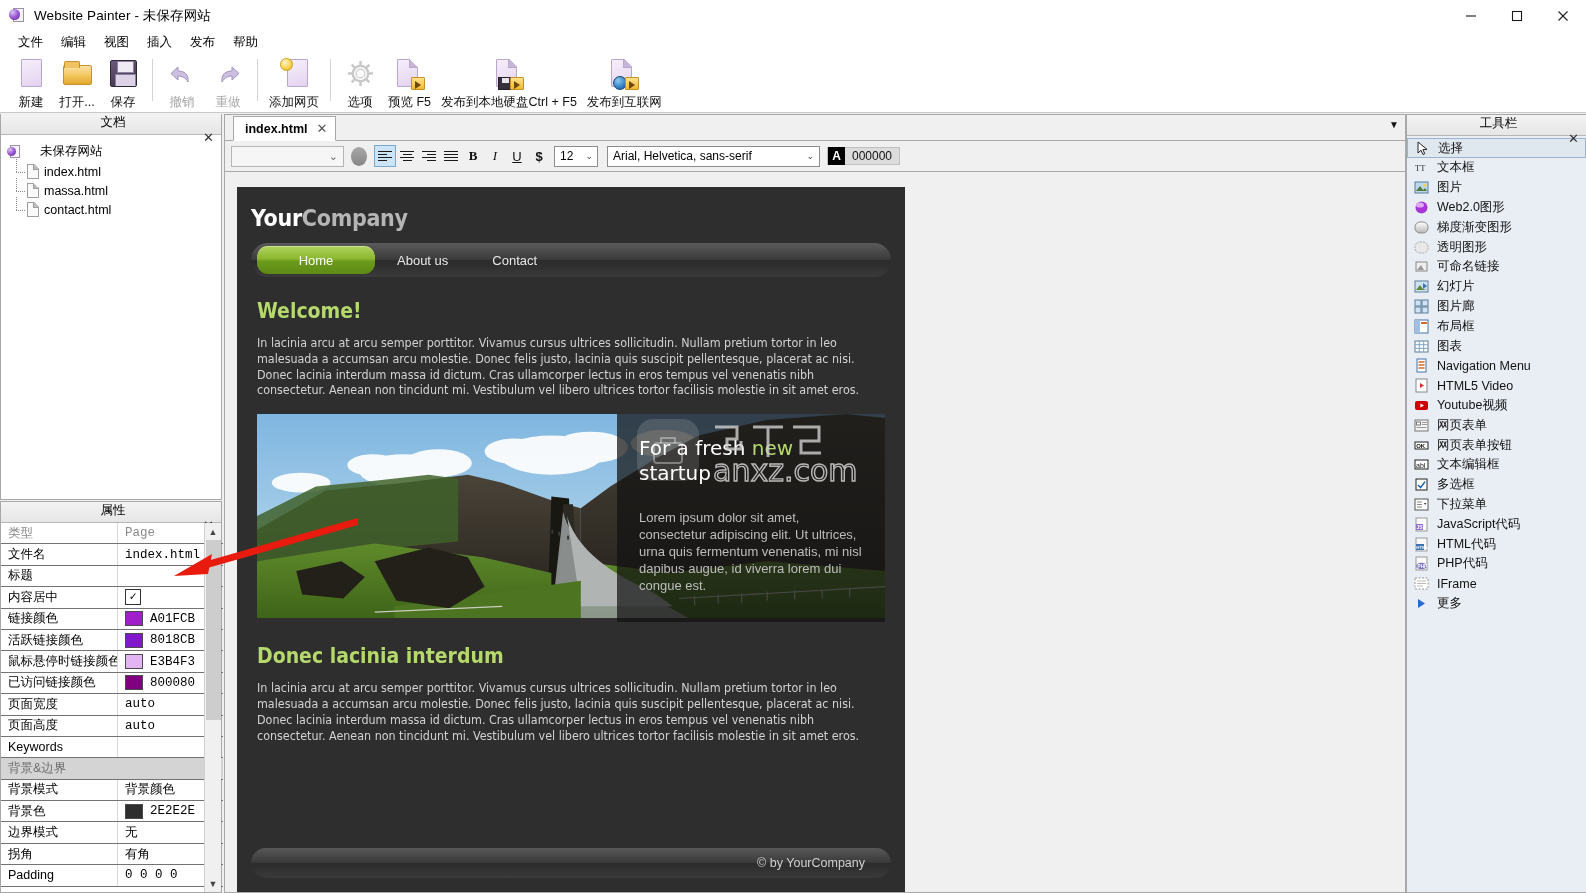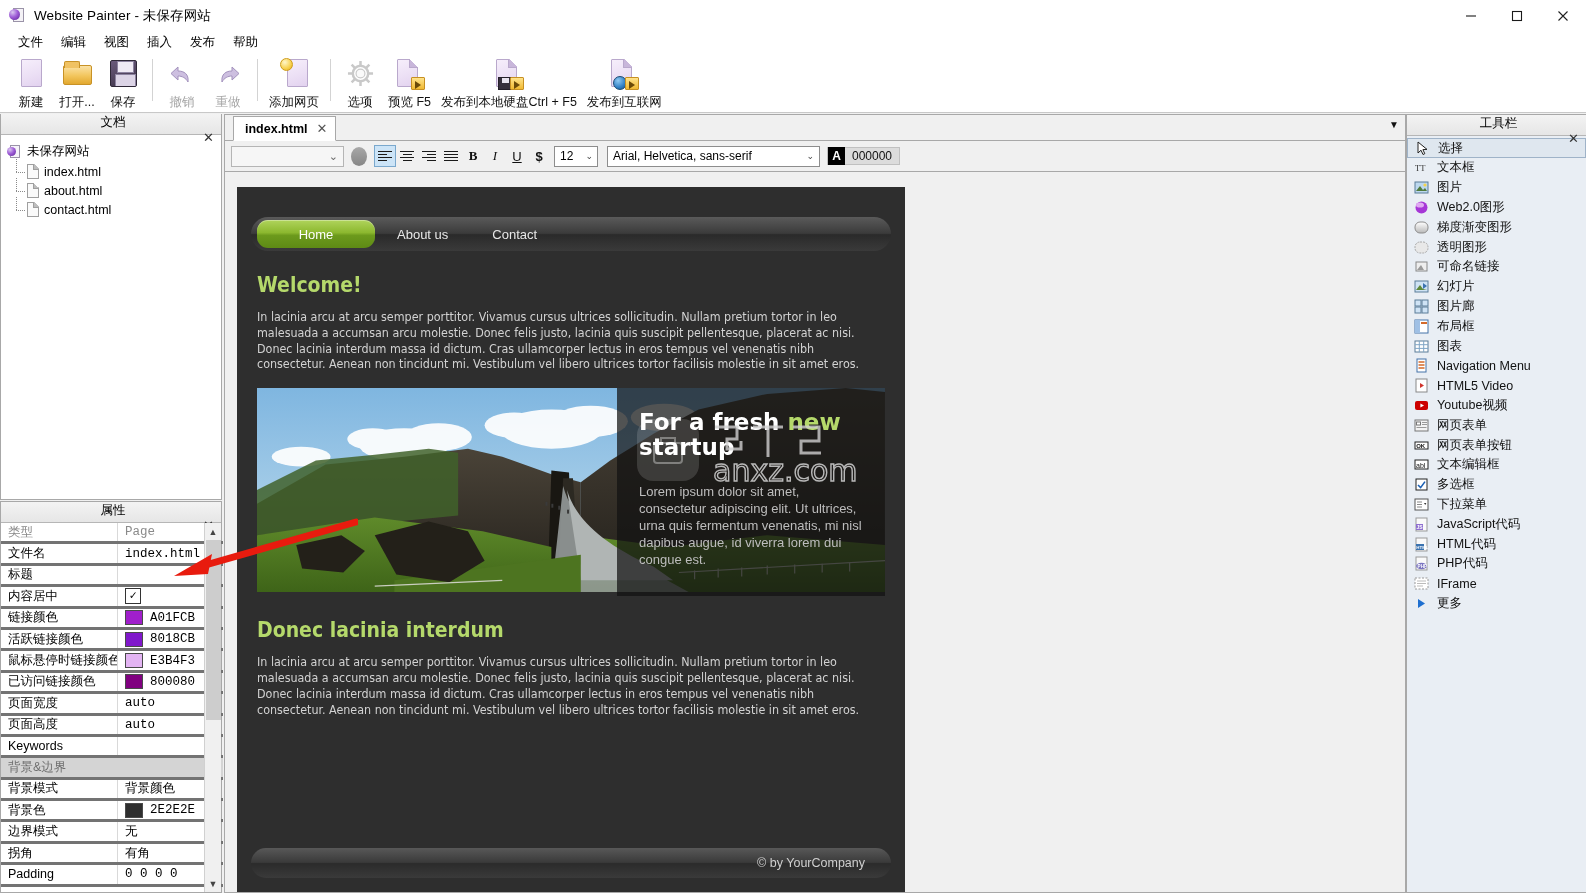--- a/index.html
+++ b/index.html
@@ -144,21 +144,21 @@
     font-size: 12.5px; color: #000; flex-direction: column;
   }
   .panel-title .x { margin-left:auto; font-size: 13px; color:#333; padding: 0 3px; line-height:14px;}
 
   
   .docpanel {
     position: absolute; left: 0; top: 114px; width: 222px; height: 386px;
     background: #ffffff; border: 1px solid #a8a8a8; border-top:none;
   }
   .tree { padding: 6px 0 0 6px; font-size: 12.5px; color:#000; }
-  .tree-root { display:flex; align-items:center; gap:6px; padding:2px 0;text-align:center; }
+  .tree-root { display:flex; align-items:center; gap:19px; padding:2px 0;text-align:center; }
   .tree-root .ricon { width:14px; height:14px; position:relative; }
   .tree-root .ricon .d { position:absolute; left:3px; top:0; width:10px; height:13px; background:#f6f3f9; border:1px solid #9a93a8;}
   .tree-root .ricon .b { position:absolute; left:0; top:2px; width:9px; height:9px; border-radius:50%;
     background: radial-gradient(circle at 33% 30%, #d9c8ef 0%, #a05fd8 45%, #5a1f96 100%); }
   .tree-child {
     display:flex; align-items:center; gap:5px; padding:2px 0 2px 20px; position:relative;
   }
   .tree-child:before {
     content:""; position:absolute; left:9px; top:-3px; bottom:50%; border-left:1px dotted #8a8a8a;
   }
@@ -172,21 +172,21 @@
     content:""; position:absolute; right:-1px; top:-1px; width:5px; height:5px;
     background: linear-gradient(225deg,#ffffff 50%,#bdbdbd 50%); border-left:1px solid #9f9f9f; border-bottom:1px solid #9f9f9f;
   }
 
   
   .proppanel {
     position: absolute; left: 0; top: 501px; width: 222px; height: 392px;
     background: #ffffff; border: 1px solid #a8a8a8;
   }
   .proptable { width: 222px; font-size: 12.5px; color:#000; }
-  .prow { display:flex; height: 21.4px; border-bottom:3px solid #737373; align-items:center; }
+  .prow { display:flex; height: 21.4px; border-bottom:1px solid #737373; align-items:center; }
   .prow .k { width: 117px; padding-left:7px; border-right:1px solid #d9d9d9; height:100%; display:flex; align-items:center; overflow:hidden; white-space:nowrap;}
   .prow .v { flex:1; padding-left:7px; height:100%; display:flex; align-items:center; gap:7px; overflow:hidden; white-space:nowrap;font-family:Liberation Mono, monospace;}
   .prow.header .k, .prow.header .v { color:#8a8a8a; }
   .prow.section { background:#d4d4d4; }
   .prow.section .k { color:#6e6e6e; border-right:none; width:auto; }
   .swatch { width:18px; height:15px; border:1px solid #4a4a4a; flex:0 0 auto; }
   .chk {
     width:16px; height:16px; border:1px solid #333; background:#fff; position:relative; flex:0 0 auto;
     display:flex; align-items:center; justify-content:center; font-size:12px; line-height:1;
   }
@@ -289,21 +289,21 @@
   }
   .hero {
     margin: 16px 6px 0 6px; height: 208px; position:relative; overflow:hidden;
   }
   .hero .photo { position:absolute; inset:0; }
   .hero .overlay {
     position:absolute; right:0; top:0; width: 268px; height:100%;
     background: rgba(18,18,18,.72); padding: 22px 20px 0 22px;
   }
   .hero h3 {
-    margin:0; font-size: 23px; line-height: 25px; color:#ffffff; font-weight:bold;
+    margin:0; font-size: 20px; line-height: 25px; color:#ffffff; font-weight:normal;
     font-family:"DejaVu Sans","Liberation Sans",sans-serif;
   }
   .hero h3 em { font-style:normal; color:#b5d96b; }
   .hero p {
     margin: 23px 0 0 0; font-size: 13px; line-height: 17px; color:#bdbdbd;
   }
   .footer {
     position:absolute; left:14px; right:14px; bottom: 14px; height: 30px; border-radius: 15px;
     background: linear-gradient(180deg,#585858 0%, #3a3a3a 48%, #2b2b2b 52%, #3a3a3a 100%);
     display:flex; align-items:center; justify-content:flex-end; padding-right: 26px;
@@ -473,21 +473,21 @@
             <span class="b"></span>
           </span>
         <span>未保存网站</span>
       </div>
       <div class="tree-child">
         <span class="fileicon"></span>
         <span>index.html</span>
       </div>
       <div class="tree-child">
         <span class="fileicon"></span>
-        <span>about.html</span>
+        <span>massa.html</span>
       </div>
       <div class="tree-child">
         <span class="fileicon"></span>
         <span>contact.html</span>
       </div>
     </div>
   </div>
 
   <div class="proppanel">
     <div class="panel-title">
@@ -654,20 +654,23 @@
       <div class="colorbox">
         <div class="a">A</div>
         <div class="hex">000000</div>
       </div>
     </div>
 
     <div class="canvas">
       <div class="site">
         <div class="site-inner">
 
+          <div class="brand">
+            <span class="w1">Your</span><span class="w2">Company</span>
+          </div>
 
           <div class="navbar">
             <div class="navitem active">Home</div>
             <div class="navitem">About us</div>
             <div class="navitem">Contact</div>
           </div>
 
           <h2 class="sec">Welcome!</h2>
           <p class="body">In lacinia arcu at arcu semper porttitor. Vivamus cursus ultrices sollicitudin. Nullam pretium tortor in leo malesuada a accumsan arcu molestie. Donec felis justo, lacinia quis suscipit pellentesque, placerat ac nisi. Donec lacinia interdum massa id dictum. Cras ullamcorper lectus in eros tempus vel venenatis nibh consectetur. Aenean non tincidunt mi. Vestibulum vel libero ultrices tortor facilisis molestie in sit amet eros.</p>
 

